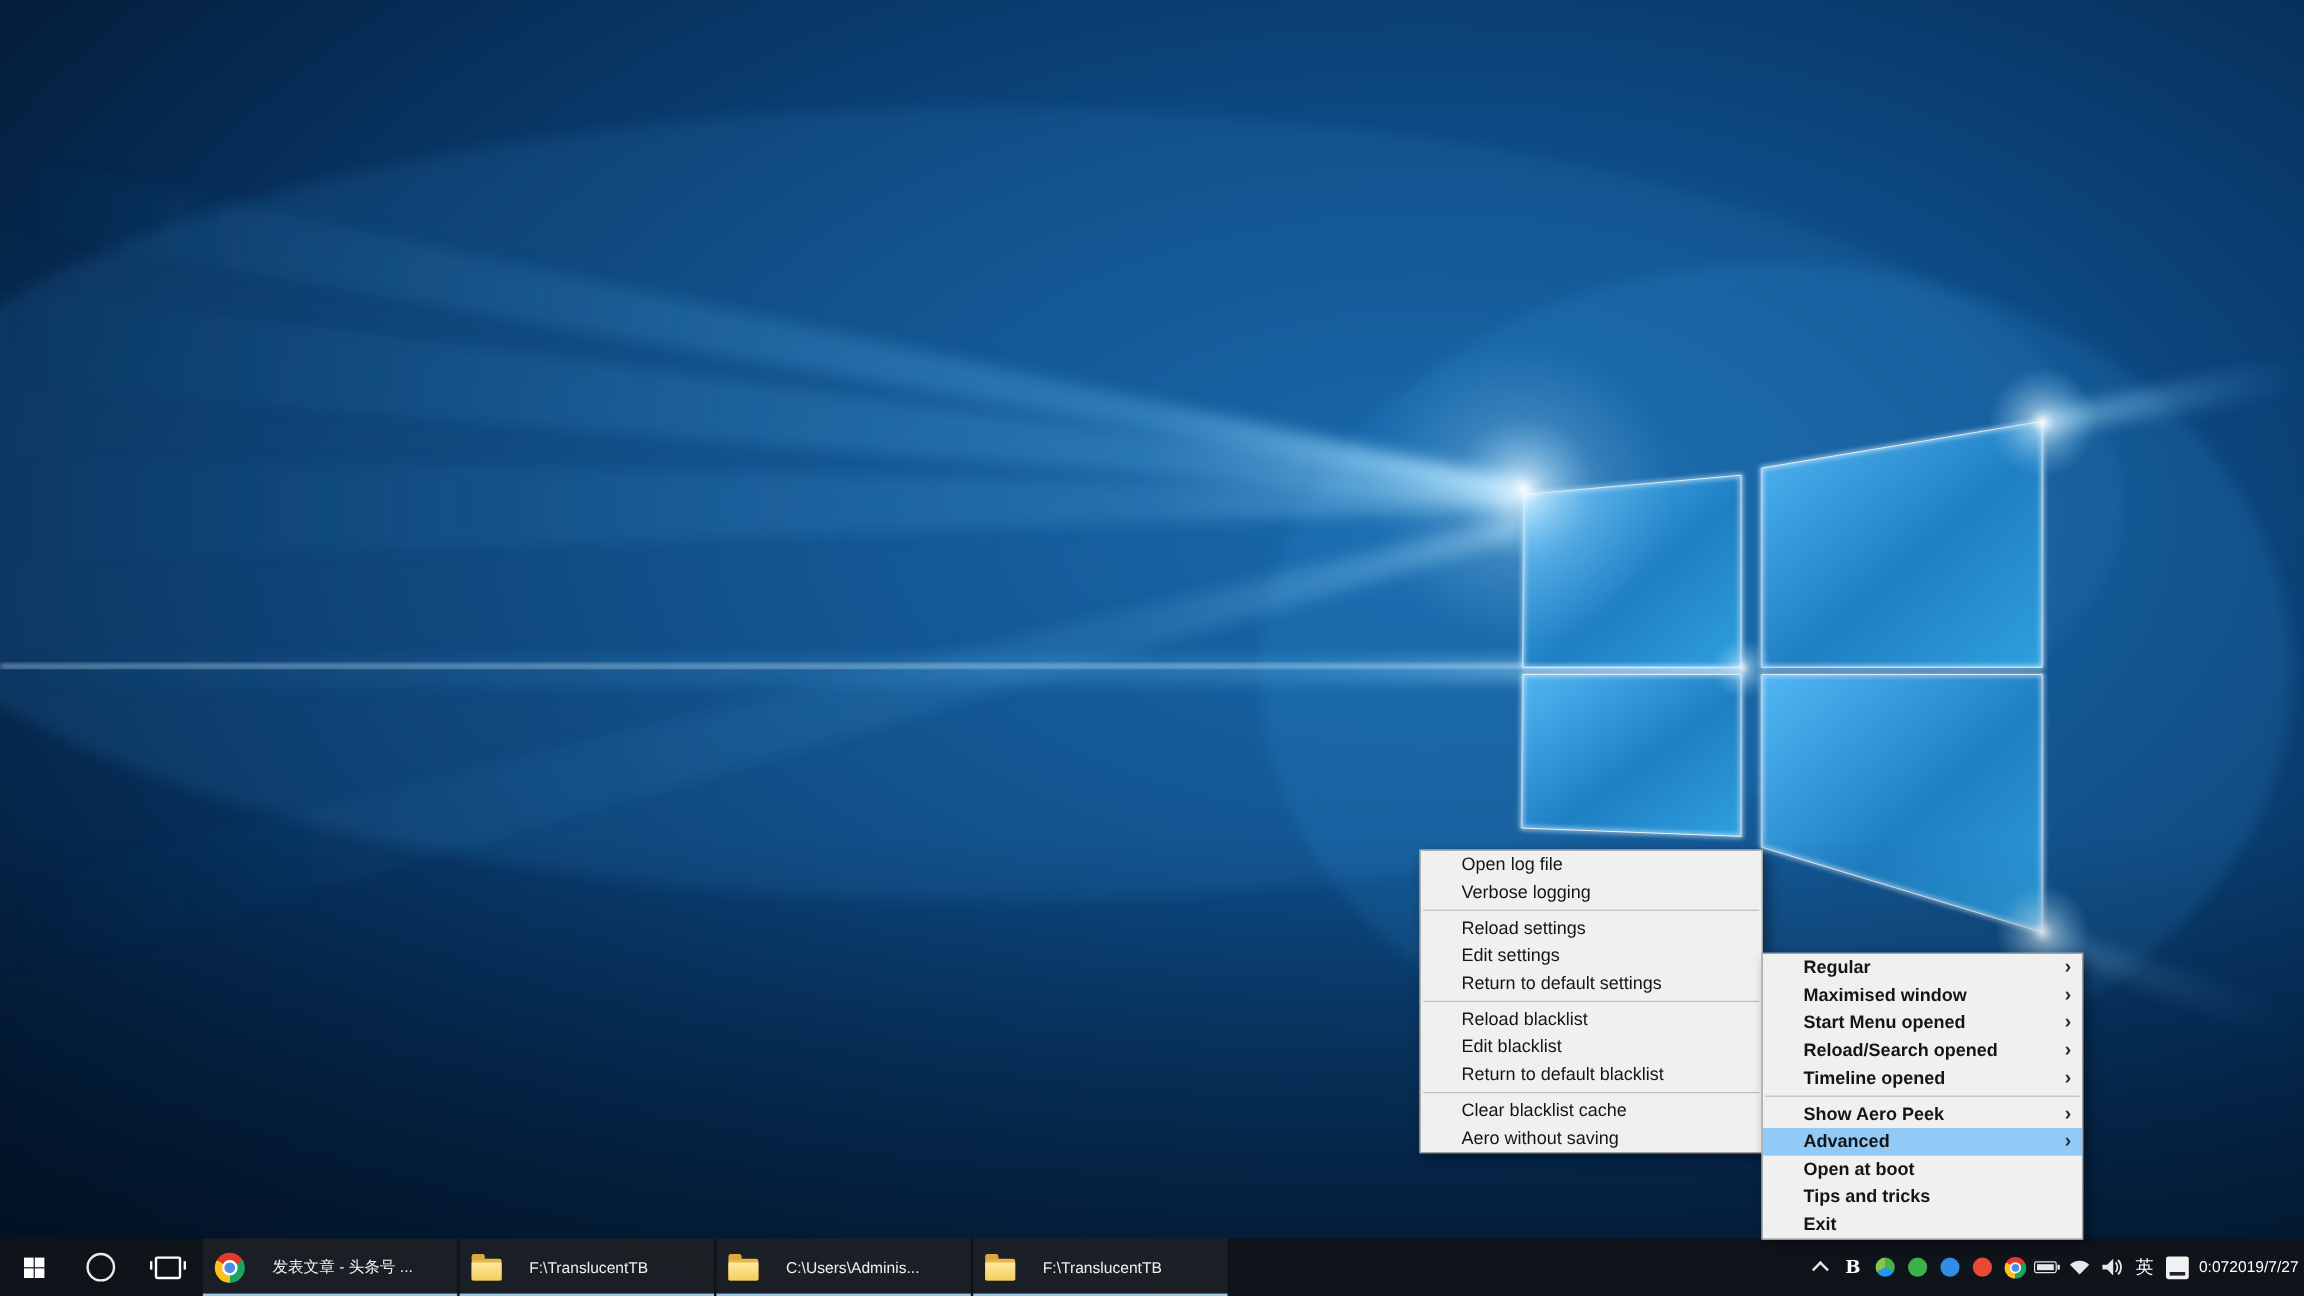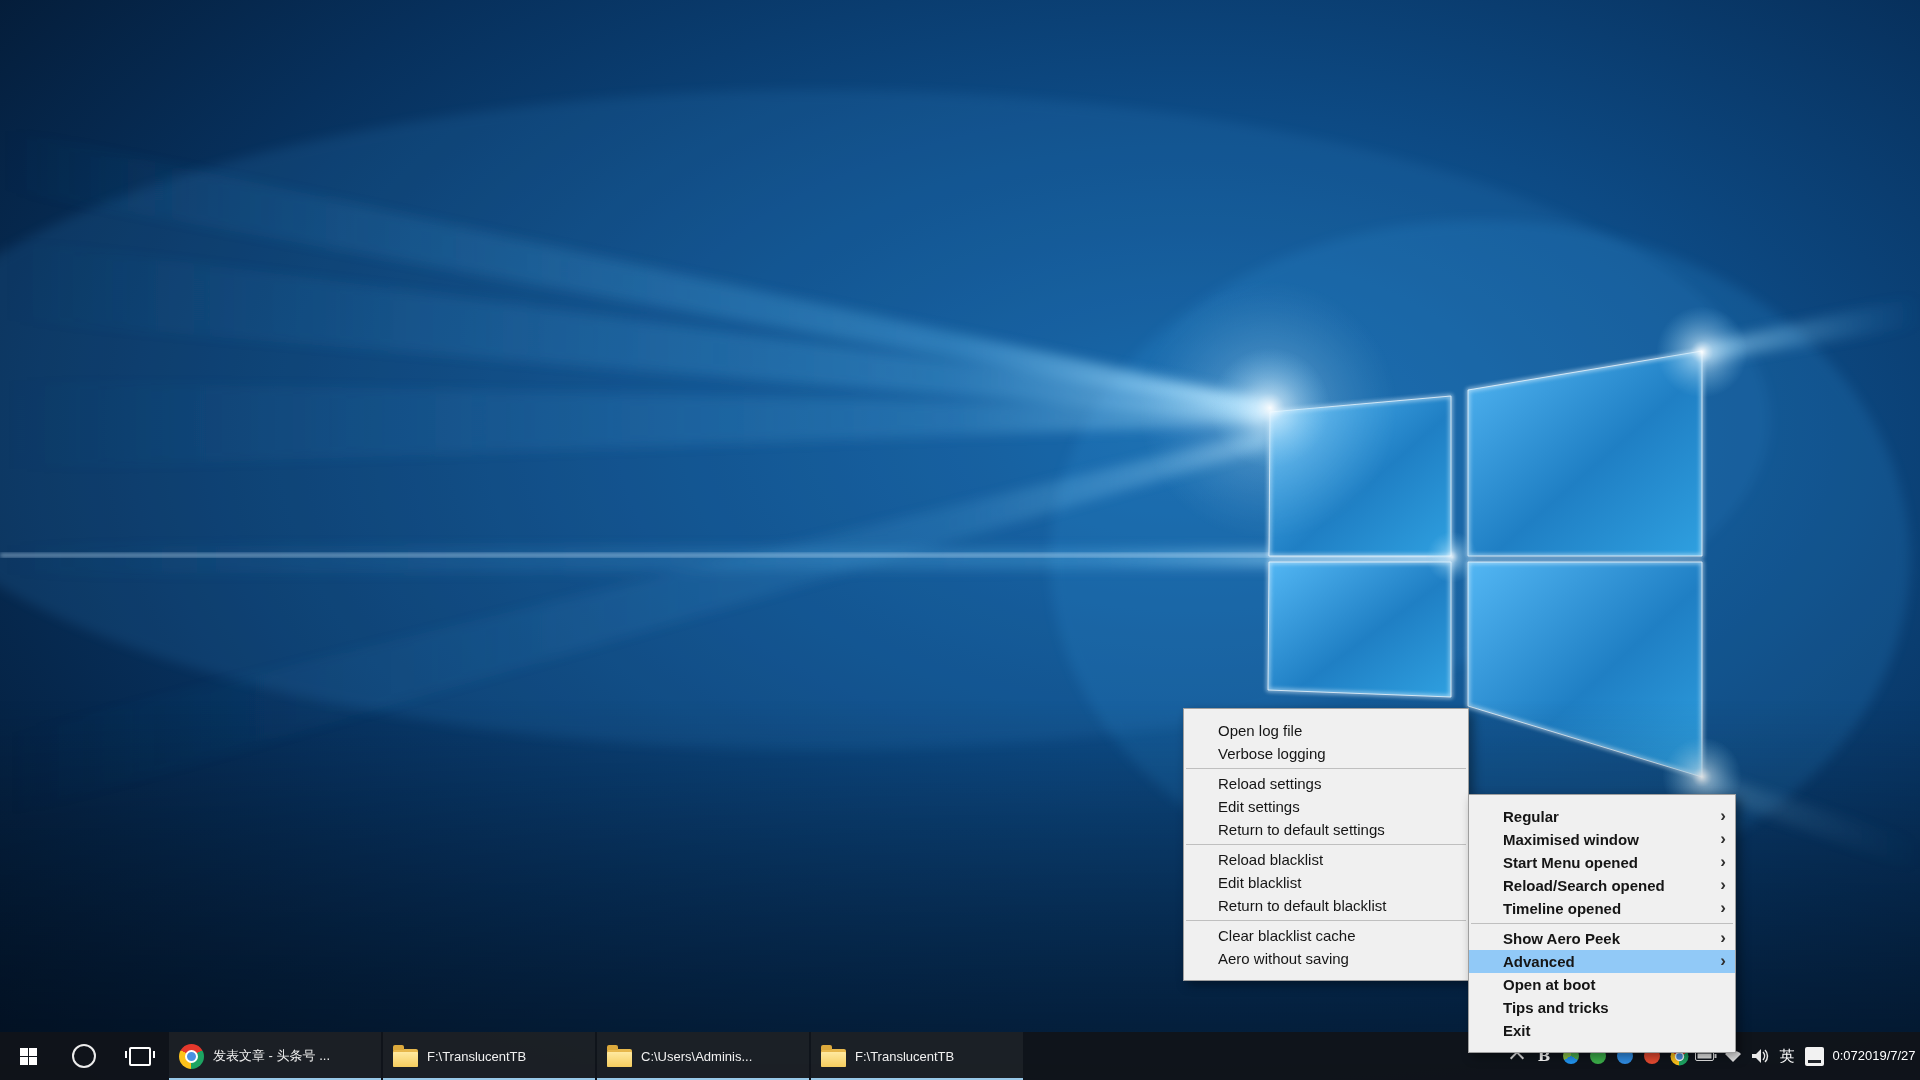--- a/index.html
+++ b/index.html
@@ -7,21 +7,21 @@
     width:1920px;height:1080px;overflow:hidden;
     font-family:"Liberation Sans","DejaVu Sans",sans-serif;
     background:#06213f;
   }
   .desktop{position:relative;width:1920px;height:1080px;overflow:hidden;}
   .wallpaper{position:absolute;inset:0;display:block;}
 
   
   .context-menu{
     position:absolute;z-index:30;background:#f0f0f0;border:1px solid #9e9e9e;
-    box-shadow:4px 4px 10px rgba(0,0,0,.4);padding:10px 0;font-size:15px;color:#151515;
+    box-shadow:4px 4px 10px rgba(0,0,0,.4);padding:0 0;font-size:15px;color:#151515;
     user-select:none;
   }
   #advanced-menu{left:1183px;top:708px;width:284px;}
   #main-menu{left:1468px;top:794px;width:266px;font-weight:bold;}
   .menu-item{position:relative;height:23px;line-height:23px;padding:0 26px 0 34px;white-space:nowrap;cursor:default;}
   .menu-item.highlighted{background:#91c9f7;}
   .menu-sep{height:1px;background:#bfbfbf;margin:3px 2px;}
   .menu-arrow{position:absolute;right:9px;top:0;height:23px;line-height:21px;font-size:17px;color:#303030;}
 
   
@@ -31,21 +31,21 @@
   }
   .tb-btn{width:56px;display:flex;align-items:center;justify-content:center;}
   .win-logo{width:17px;height:17px;display:grid;grid-template-columns:8px 8px;grid-template-rows:8px 8px;gap:1px;}
   .win-logo i{background:#fff;display:block;}
   .cortana-circle{width:20px;height:20px;border:2px solid #ececec;border-radius:50%;}
   .taskview-ic{position:relative;width:18px;height:15px;border:2px solid #fff;border-radius:2px;}
   .taskview-ic::before{content:'';position:absolute;left:-6px;top:2px;width:2px;height:7px;background:#fff;}
   .taskview-ic::after{content:'';position:absolute;right:-6px;top:2px;width:2px;height:7px;background:#fff;}
 
   .tb-app{
-    position:relative;display:flex;align-items:center;gap:9px;width:192px;
+    position:relative;display:flex;align-items:center;gap:23px;width:192px;
     padding:0 10px;margin:0 1px;background:rgba(255,255,255,.05);
   }
   .tb-app::after{content:'';position:absolute;left:0;right:0;bottom:0;height:2px;background:#98c8e8;}
   .tb-app .label{color:#f0f0f0;font-size:13px;white-space:nowrap;overflow:hidden;max-width:150px;}
 
   .chrome-ic{width:25px;height:25px;border-radius:50%;flex:none;position:relative;
     background:conic-gradient(from 60deg,#1da462 0 120deg,#fcc21b 0 240deg,#e5382c 0 360deg);}
   .chrome-ic::before{content:'';position:absolute;inset:6px;background:#4a90e2;border:2px solid #fff;border-radius:50%;}
   .chrome-ic.small{transform:scale(.72);}
 

